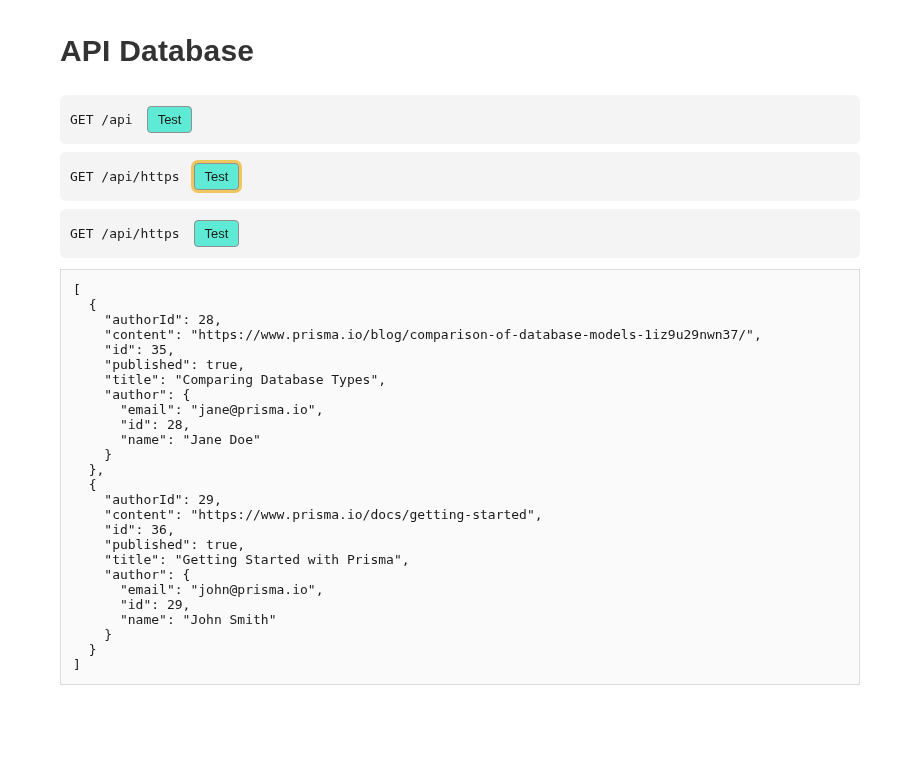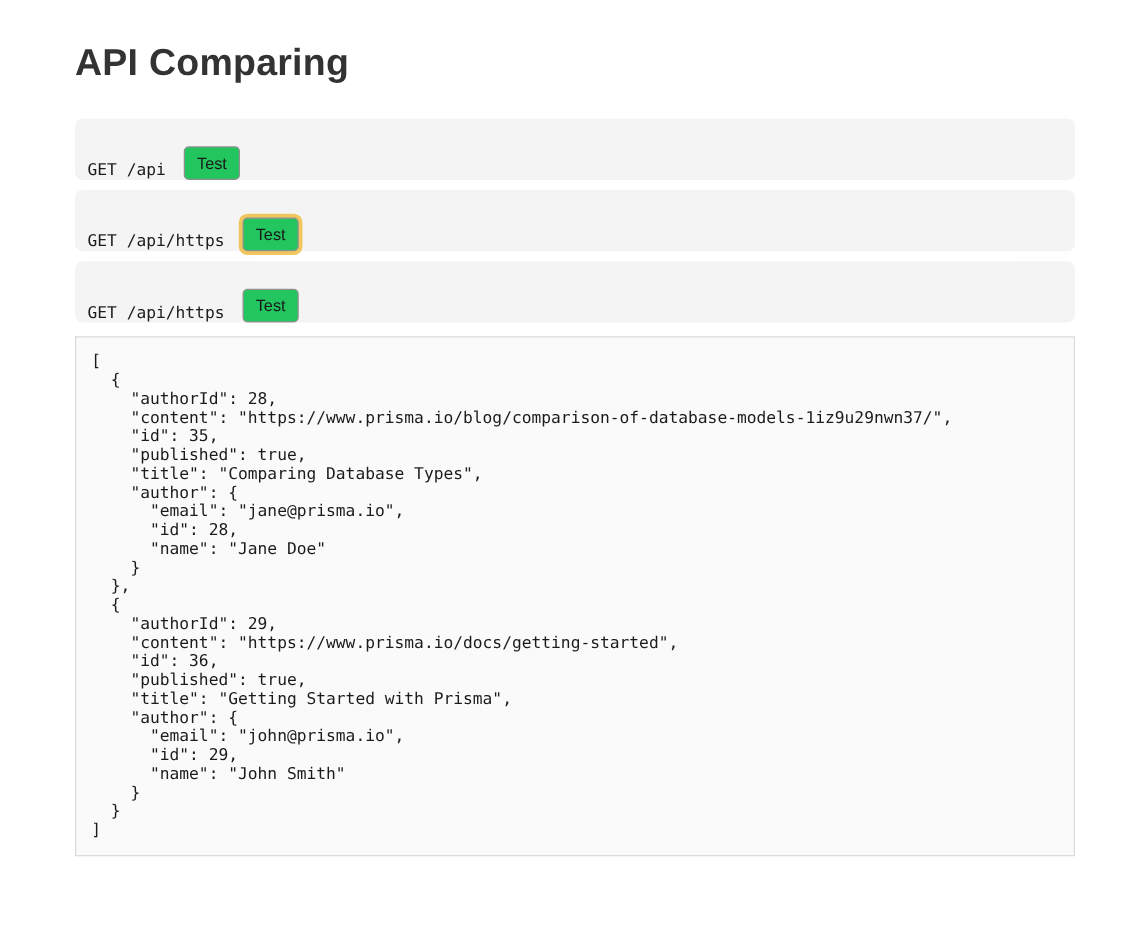--- a/index.html
+++ b/index.html
@@ -20,36 +20,36 @@
     line-height: 35px;
     margin-bottom: 27px;
     letter-spacing: 0.2px;
   }
   .endpoint-row {
     width: 800px;
     height: 49px;
     background: #f4f4f4;
     border-radius: 6px;
     display: flex;
-    align-items: flex-end;
+    align-items: center;
     padding: 0 10px;
     margin-bottom: 8px;
   }
   .endpoint-label {
     font-family: "DejaVu Sans Mono", "Liberation Mono", monospace;
     font-size: 13px;
     color: #1b1b1b;
     white-space: pre;
   }
   .test-btn {
     margin-left: 14px;
     font-family: "Liberation Sans", sans-serif;
     font-size: 13px;
     color: #1a1a1a;
-    background: #22c55e;
+    background: #5eead4;
     border: 1px solid #909090;
     border-radius: 4px;
     padding: 5px 10px;
     line-height: 15px;
     cursor: pointer;
   }
   .test-btn.focused {
     box-shadow: 0 0 0 3px #efc75e;
   }
   pre.output {
@@ -65,21 +65,21 @@
     color: #1b1b1b;
     white-space: pre;
     overflow: hidden;
   }
 </style>
 </head>
 <body>
 
 <div class="container">
 
-  <h1 class="page-title">API Comparing</h1>
+  <h1 class="page-title">API Database</h1>
 
   <div class="endpoint-row">
     <span class="endpoint-label"><span>GET</span> <span>/api</span></span>
     <button class="test-btn">Test</button>
   </div>
 
   <div class="endpoint-row">
     <span class="endpoint-label"><span>GET</span> <span>/api/https</span></span>
     <button class="test-btn focused">Test</button>
   </div>

